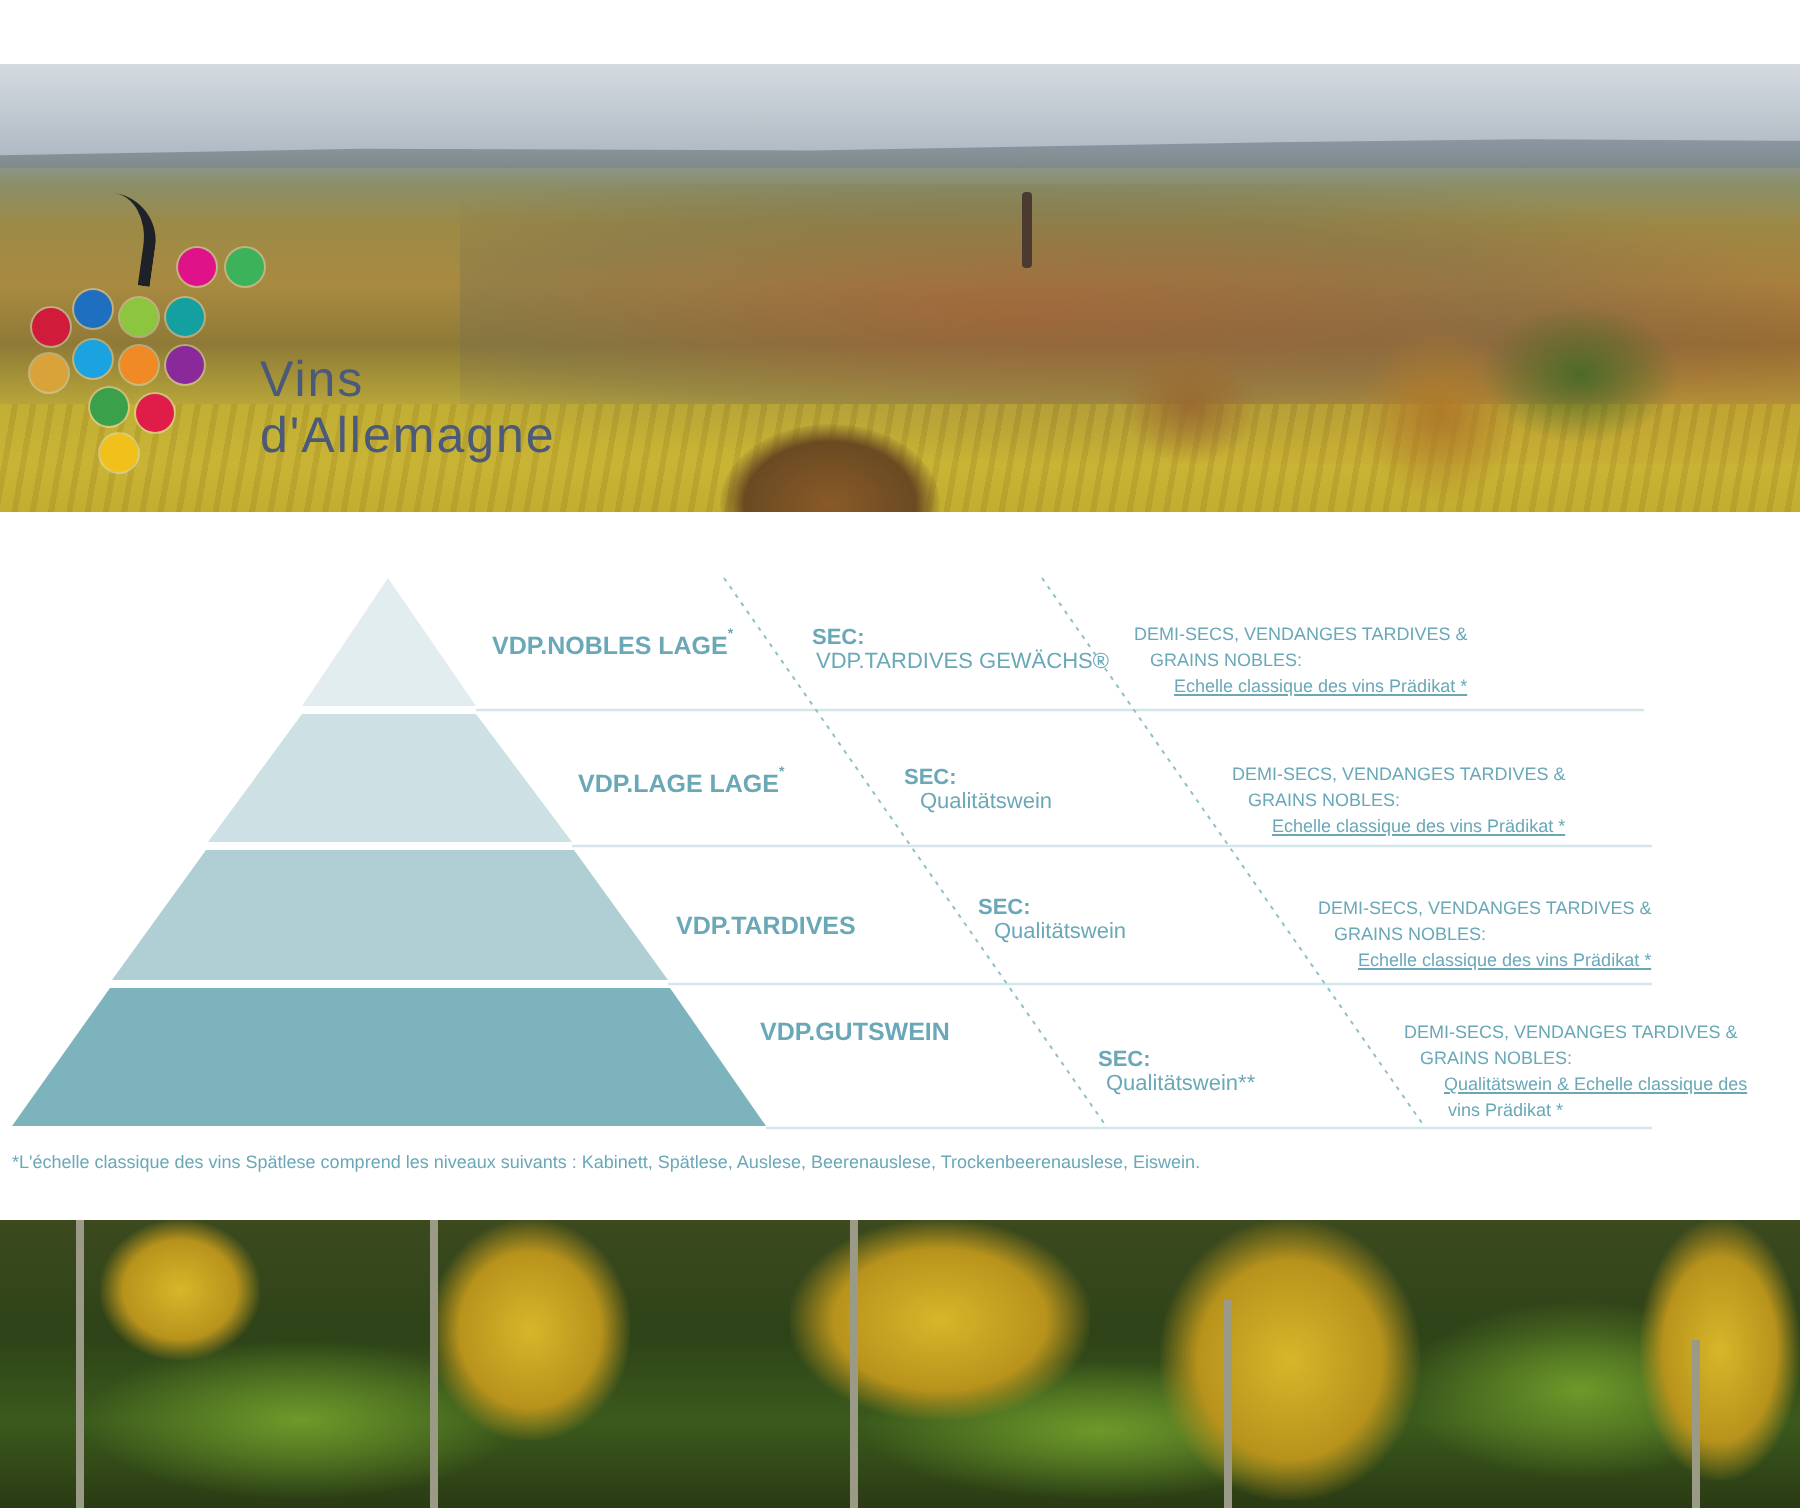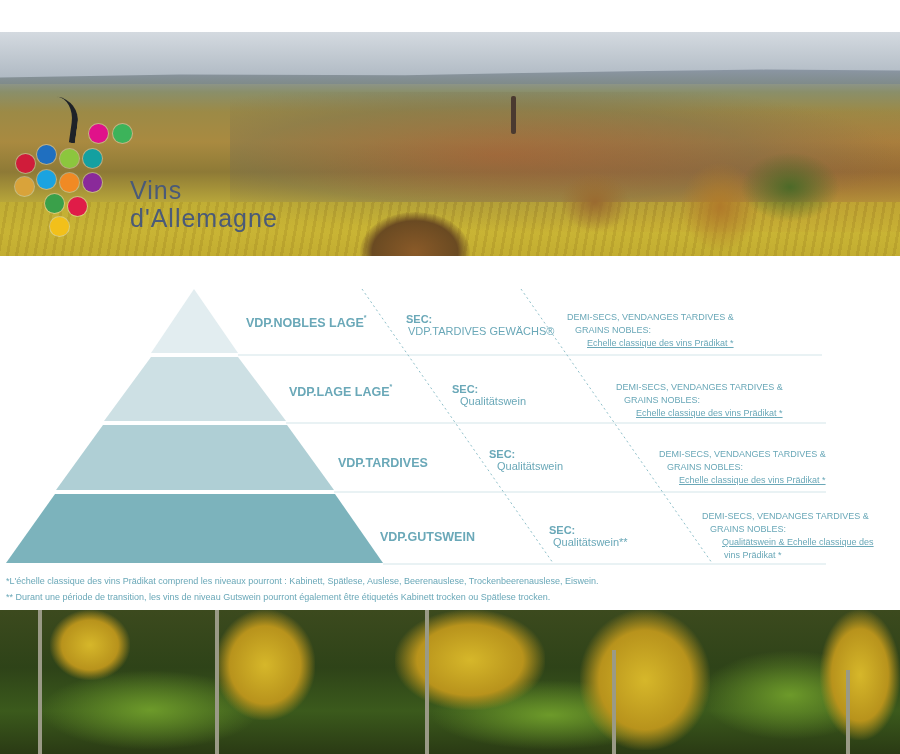--- a/index.html
+++ b/index.html
@@ -96,21 +96,21 @@
 
   <div class="tier-label" style="left:246px;top:60px;">
     <span>VDP.NOBLES LAGE</span><sup>*</sup>
   </div>
   <div class="tier-label" style="left:289px;top:129px;">
     <span>VDP.LAGE LAGE</span><sup>*</sup>
   </div>
   <div class="tier-label" style="left:338px;top:200px;">
     <span>VDP.TARDIVES</span><sup></sup>
   </div>
-  <div class="tier-label" style="left:380px;top:274px;">
+  <div class="tier-label" style="left:380px;top:253px;">
     <span>VDP.GUTSWEIN</span><sup></sup>
   </div>
 
   <div class="sec" style="left:406px;top:57px;">
     <span class="h">SEC:</span>
     <span class="v">VDP.TARDIVES GEWÄCHS®</span>
   </div>
   <div class="sec" style="left:452px;top:127px;">
     <span class="h">SEC:</span>
     <span class="v" style="padding-left:8px;">Qualitätswein</span>
@@ -139,22 +139,21 @@
     <span class="h2">GRAINS NOBLES:</span>
     <span class="v">Echelle classique des vins Prädikat *</span>
   </div>
   <div class="ds" style="left:702px;top:254px;">
     <span class="h1">DEMI-SECS, VENDANGES TARDIVES &amp;</span>
     <span class="h2">GRAINS NOBLES:</span>
     <span class="v">Qualitätswein &amp; Echelle classique des</span>
     <span class="v2">vins Prädikat *</span>
   </div>
 
-  <div class="footnote" style="top:320px;">*L'échelle classique des vins Prädikat comprend les niveaux pourront : Kabinett, Spätlese, Auslese, Beerenauslese, Trockenbeerenauslese, Eiswein.</div>
-  <div class="footnote" style="top:336px;">** Durant une période de transition, les vins de niveau Gutswein pourront également être étiquetés Kabinett trocken ou Spätlese trocken.</div>
+  <div class="footnote" style="top:320px;">*L'échelle classique des vins Spätlese comprend les niveaux suivants : Kabinett, Spätlese, Auslese, Beerenauslese, Trockenbeerenauslese, Eiswein.</div>
 </div>
 
 <div class="photo-bottom">
   <div class="grass" style="left:40px;top:60px;width:220px;height:80px;"></div>
   <div class="grass" style="left:430px;top:70px;width:240px;height:70px;"></div>
   <div class="grass" style="left:700px;top:40px;width:180px;height:90px;"></div>
   <div class="leaf" style="left:50px;top:0;width:80px;height:70px;"></div>
   <div class="leaf" style="left:215px;top:0;width:100px;height:110px;"></div>
   <div class="leaf" style="left:395px;top:0;width:150px;height:100px;"></div>
   <div class="leaf" style="left:580px;top:0;width:130px;height:140px;"></div>

